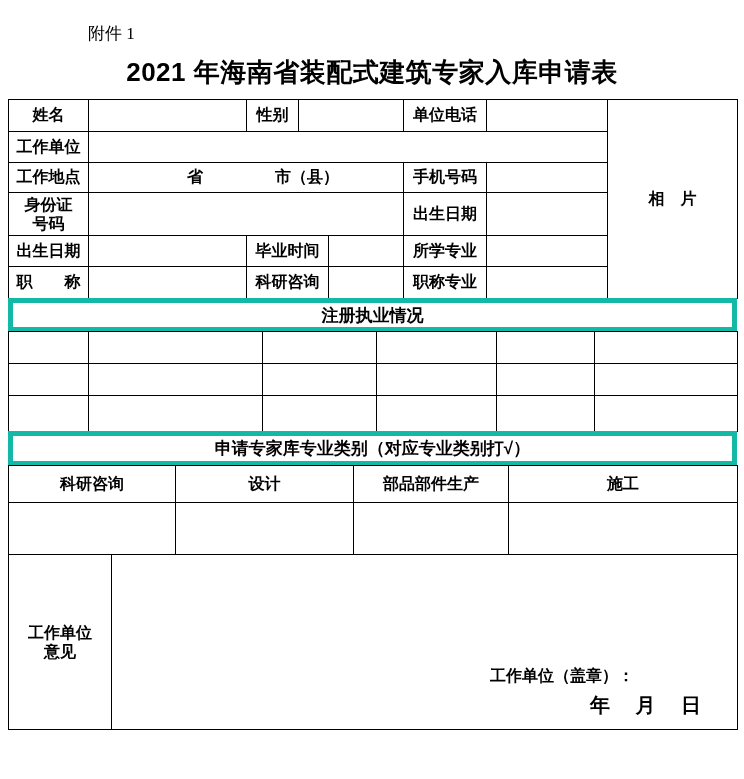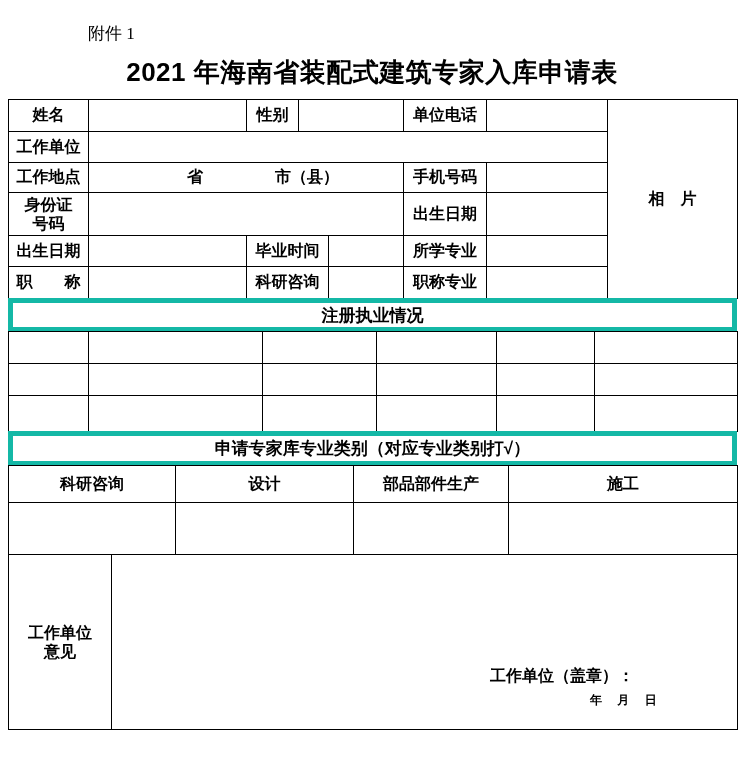--- a/index.html
+++ b/index.html
@@ -76,21 +76,21 @@
     top:110px;
     font-weight:bold;
     font-size:16px;
     white-space:pre;
   }
   .date-line{
     position:absolute;
     left:478px;
     top:136px;
     font-weight:bold;
-    font-size:12px;
+    font-size:20px;
     white-space:pre;
   }
 </style>
 </head>
 <body>
 
 <div class="attachment">附件 1</div>
 
 <div class="title">2021 年海南省装配式建筑专家入库申请表</div>
 

